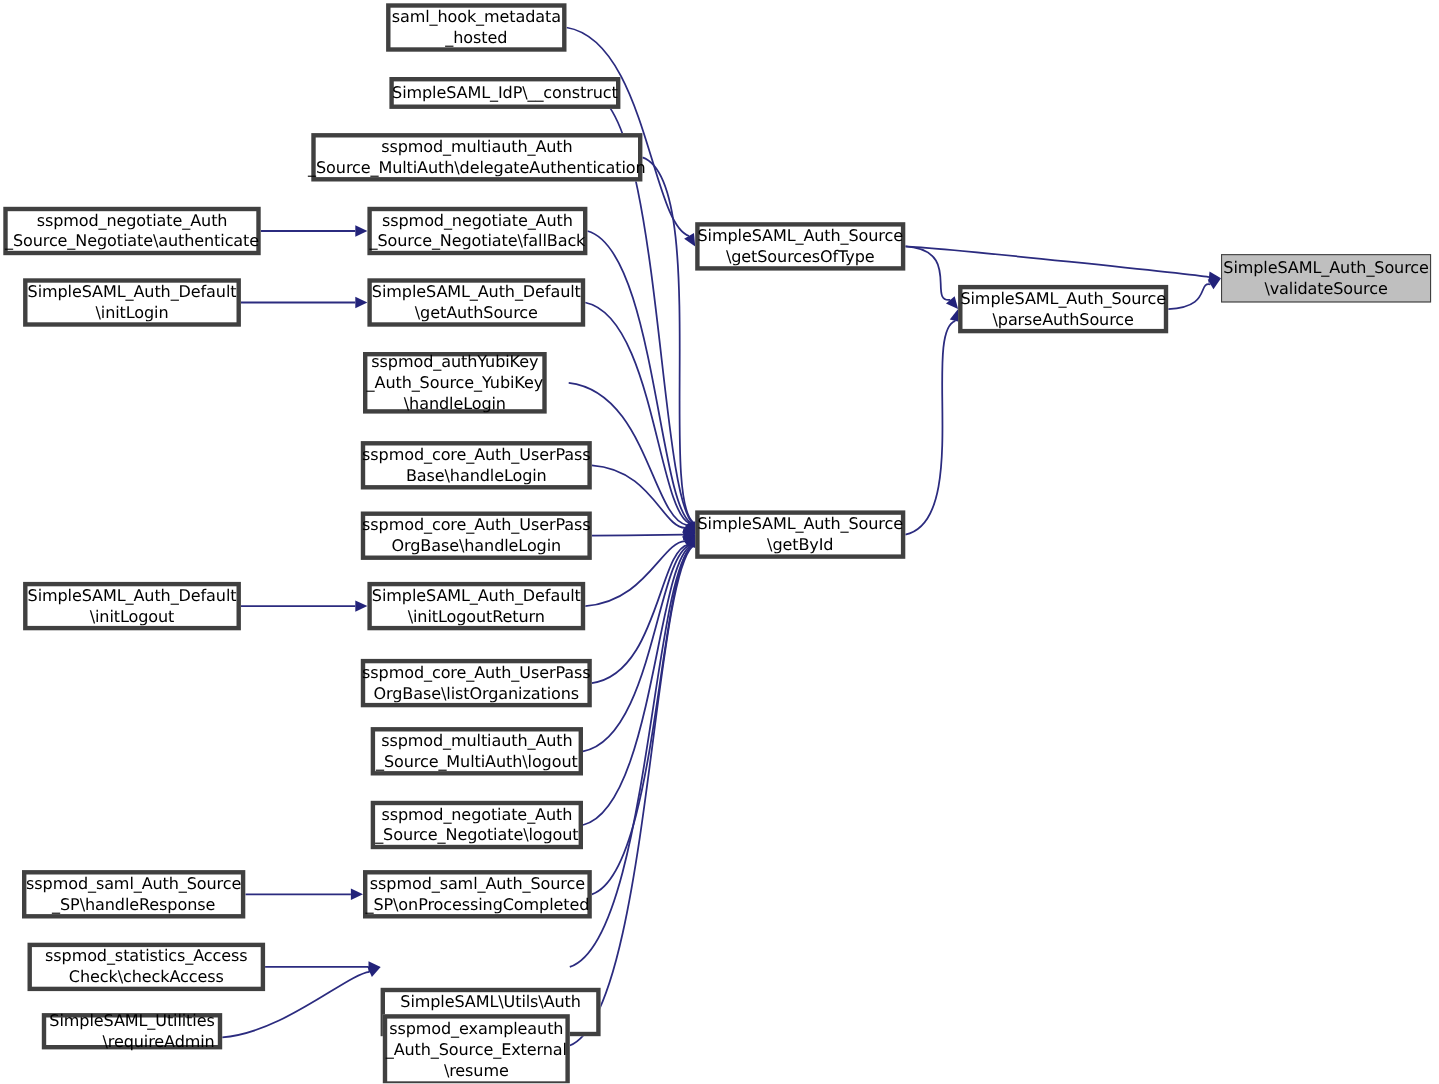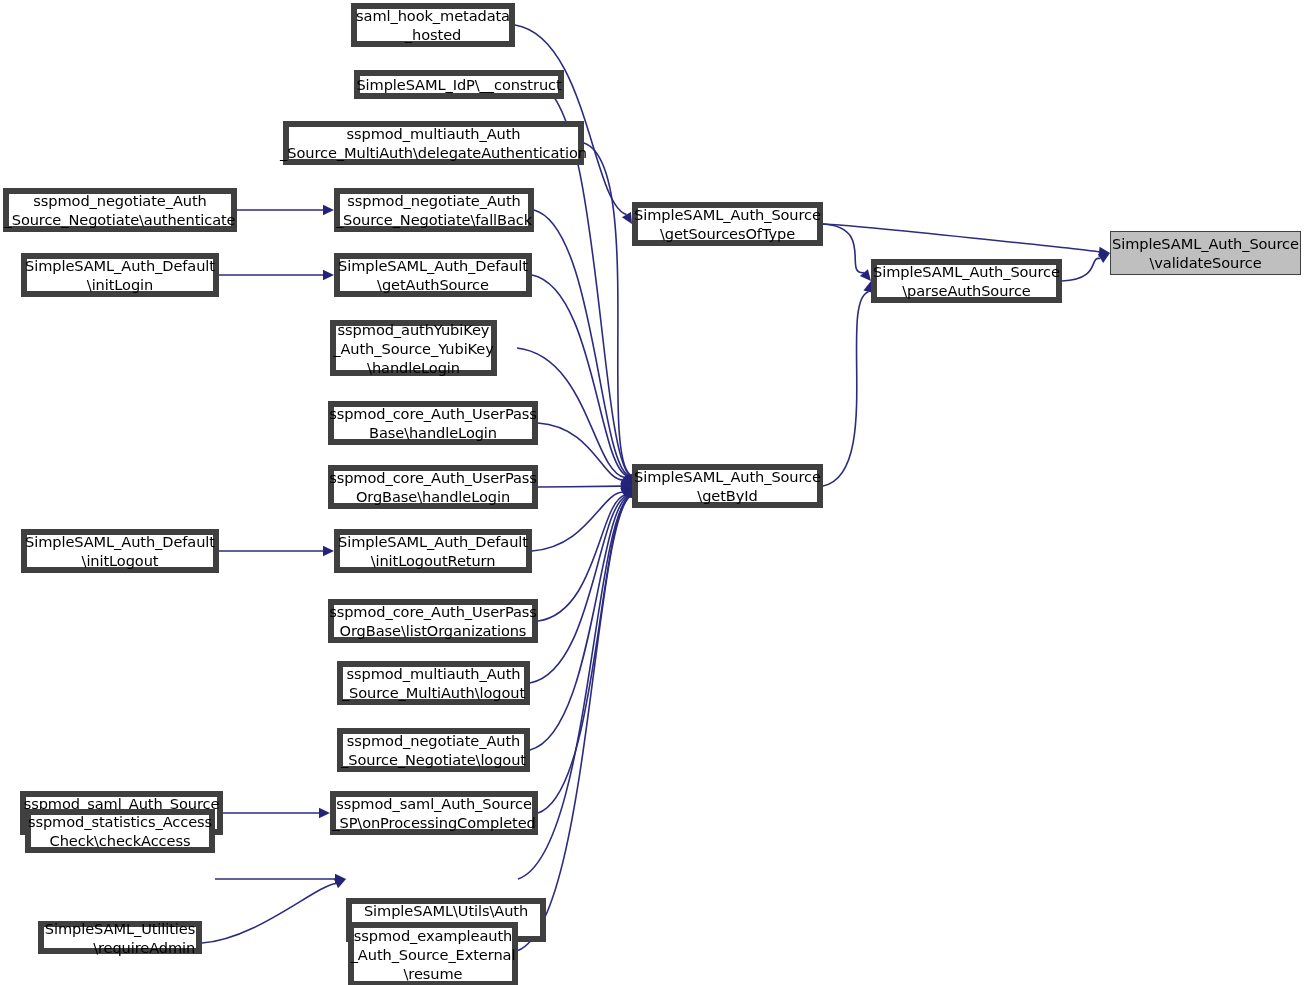--- a/index.html
+++ b/index.html
@@ -10,21 +10,21 @@
     font-family:"DejaVu Sans","Liberation Sans",sans-serif;
     overflow:hidden;
   }
   #edges{position:absolute;left:0;top:0;width:1308px;height:985px;}
   .edge{fill:none;stroke:#2B2B7F;stroke-width:1.6;}
   .arrow{fill:#23237A;stroke:none;}
   .node{
     position:absolute;
     box-sizing:border-box;
     background:#ffffff;
-    border:6px solid #404040;
+    border:4px solid #404040;
     display:flex;
     align-items:center;
     justify-content:center;
     text-align:center;
     color:#000000;
     font-size:14.6px;
     line-height:19px;
     letter-spacing:-0.1px;
     white-space:pre-line;
     z-index:2;
@@ -118,21 +118,21 @@
     <div class="node" style="left: 328px; top: 599px; width: 210px; height: 44px;"><span class="lbl">sspmod_core_Auth_UserPass
 OrgBase\listOrganizations</span></div>
     <div class="node" style="left: 337px; top: 661px; width: 193px; height: 44px;"><span class="lbl">sspmod_multiauth_Auth
 _Source_MultiAuth\logout</span></div>
     <div class="node" style="left: 337px; top: 728px; width: 193px; height: 44px;"><span class="lbl">sspmod_negotiate_Auth
 _Source_Negotiate\logout</span></div>
     <div class="node" style="left: 20px; top: 791px; width: 203px; height: 44px;"><span class="lbl">sspmod_saml_Auth_Source
 _SP\handleResponse</span></div>
     <div class="node" style="left: 330px; top: 791px; width: 208px; height: 44px;"><span class="lbl">sspmod_saml_Auth_Source
 _SP\onProcessingCompleted</span></div>
-    <div class="node" style="left: 25px; top: 809px; width: 190px; height: 44px; justify-content: center;"><span class="lbl">sspmod_statistics_Access
+    <div class="node" style="left: 25px; top: 857px; width: 216px; height: 44px; justify-content: center;"><span class="lbl">sspmod_statistics_Access
 Check\checkAccess</span></div>
     <div class="node" style="left: 346px; top: 857px; width: 200px; height: 44px; margin-top: 41px;"><span class="lbl">SimpleSAML\Utils\Auth
 \requireAdmin</span></div>
     <div class="node" style="left: 38px; top: 921px; width: 164px; height: 33px; text-align: right;"><span class="lbl">SimpleSAML_Utilities
 \requireAdmin</span></div>
     <div class="node" style="left: 348px; top: 922px; width: 170px; height: 65px;"><span class="lbl">sspmod_exampleauth
 _Auth_Source_External
 \resume</span></div>
     <div class="node" style="left: 632px; top: 202px; width: 191px; height: 44px;"><span class="lbl">SimpleSAML_Auth_Source
 \getSourcesOfType</span></div>

